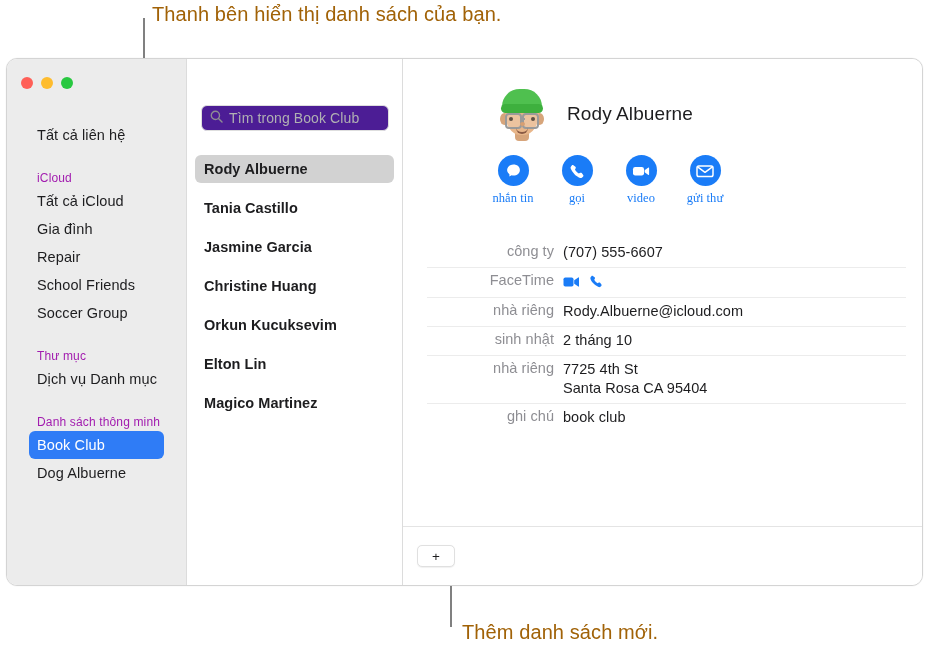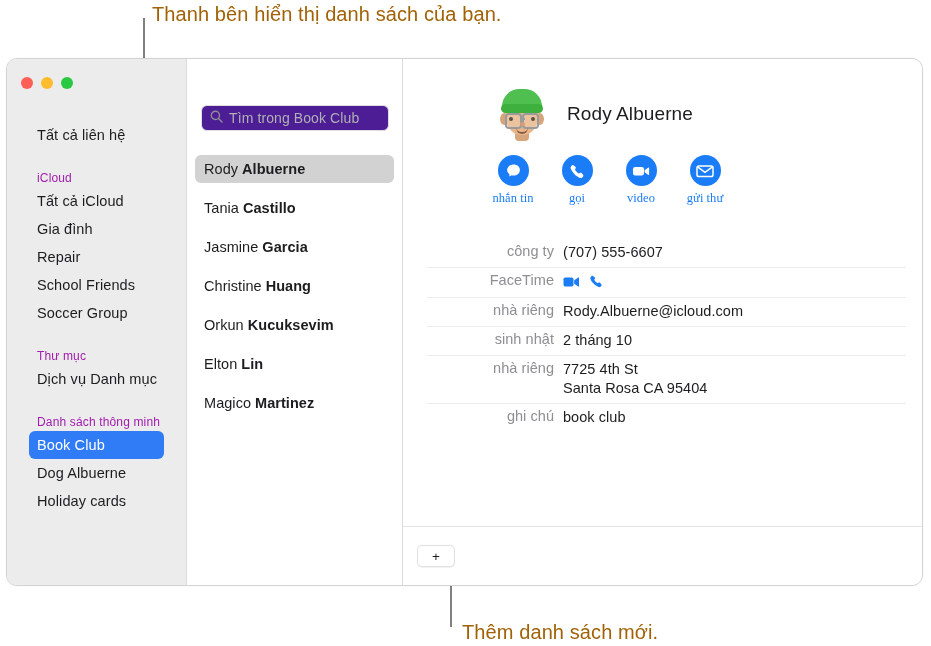--- a/index.html
+++ b/index.html
@@ -150,21 +150,21 @@
     align-items: center;
     padding: 0 9px;
     border-radius: 6px;
     font-size: 14.5px;
     color: #1d1d1f;
     letter-spacing: 0.05px;
     margin-bottom: 11px;
     white-space: nowrap;
   }
   .contact-row.selected { background: #d2d2d2; }
-  .contact-row .first { font-weight: 400; text-align: right; }
+  .contact-row .first { font-weight: 700; text-align: right; }
   .contact-row .last  { font-weight: 700; padding-left: 4px; }
 
   
   #detail {
     flex: 1 1 auto;
     background: #ffffff;
     position: relative;
   }
   #detail-header {
     position: absolute;
@@ -370,21 +370,20 @@
       <div class="side-row">Soccer Group</div>
 
       <div class="side-gap"></div>
       <div class="side-header">Thư mục</div>
       <div class="side-row">Dịch vụ Danh mục</div>
 
       <div class="side-gap"></div>
       <div class="side-header">Danh sách thông minh</div>
       <div class="side-row selected">Book Club</div>
       <div class="side-row">Dog Albuerne</div>
-      <div class="side-row">Holiday cards</div>
     </div>
   </div>
 
   <div id="list-col">
 
     <div id="search-field">
       <span>
         <svg width="13" height="13" viewBox="0 0 13 13">
           <circle cx="5.4" cy="5.4" r="4.1" fill="none" stroke="#8e8e93" stroke-width="1.4"></circle>
           <line x1="8.5" y1="8.5" x2="12" y2="12" stroke="#8e8e93" stroke-width="1.4" stroke-linecap="round"></line>

